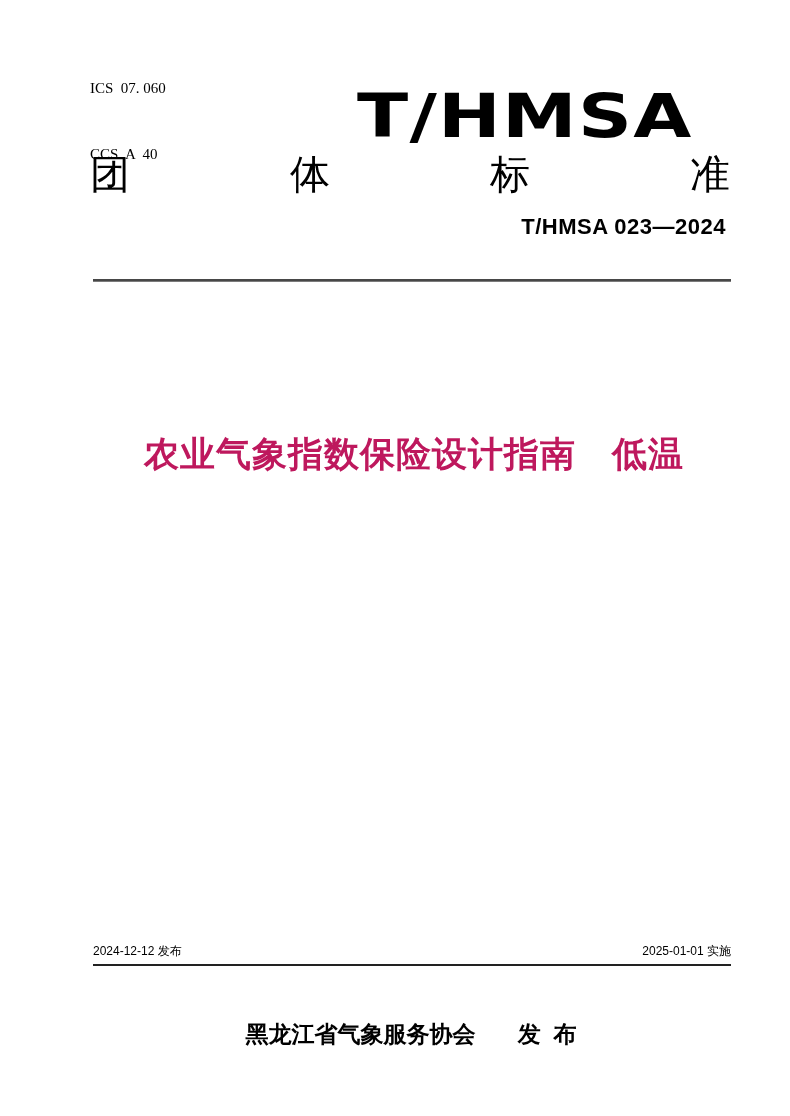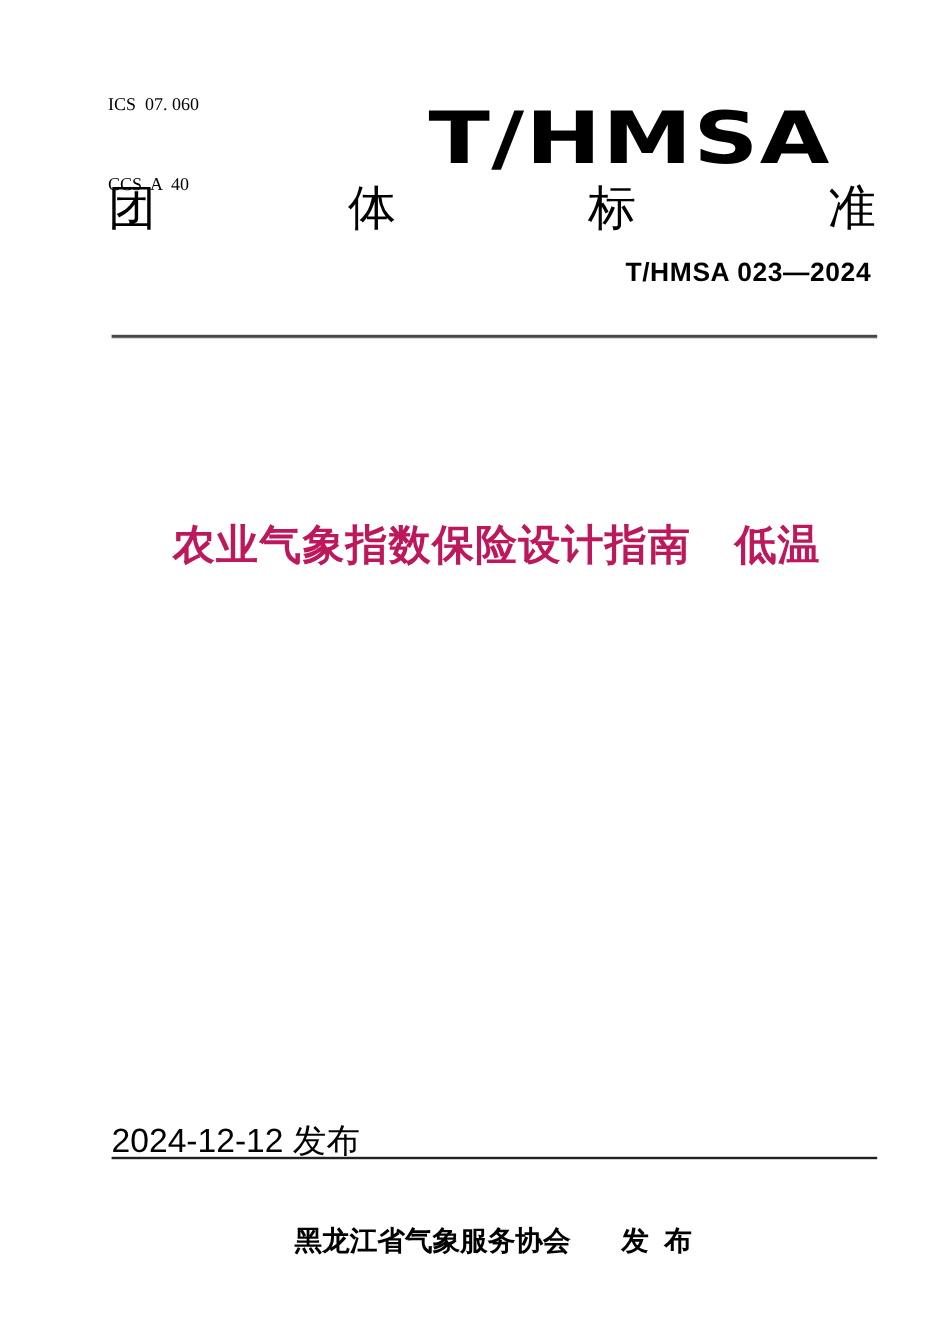--- a/index.html
+++ b/index.html
@@ -81,21 +81,21 @@
     white-space: pre;
     color: #be185d;
   }
   .dates-row {
     position: absolute;
     left: 93px;
     right: 59px;
     top: 939px;
     display: flex;
     justify-content: space-between;
-    font-size: 28px;
+    font-size: 12px;
     line-height: 24px;
     color: #000000;
   }
   .rule-bottom {
     position: absolute;
     left: 93px;
     width: 638px;
     top: 964px;
     height: 2px;
     background: #222222;
@@ -137,20 +137,21 @@
   </div>
 
   <div class="std-number">T/HMSA 023—2024</div>
 
   <div class="rule-top"></div>
 
   <div class="doc-title">农业气象指数保险设计指南　低温</div>
 
   <div class="dates-row">
     <span>2024-12-12 发布</span>
+    <span>2025-01-01 实施</span>
   </div>
 
   <div class="rule-bottom"></div>
 
   <div class="publisher-row">
     <span>黑龙江省气象服务协会</span>
     <span class="publish-label">发  布</span>
   </div>
 
 </div>

